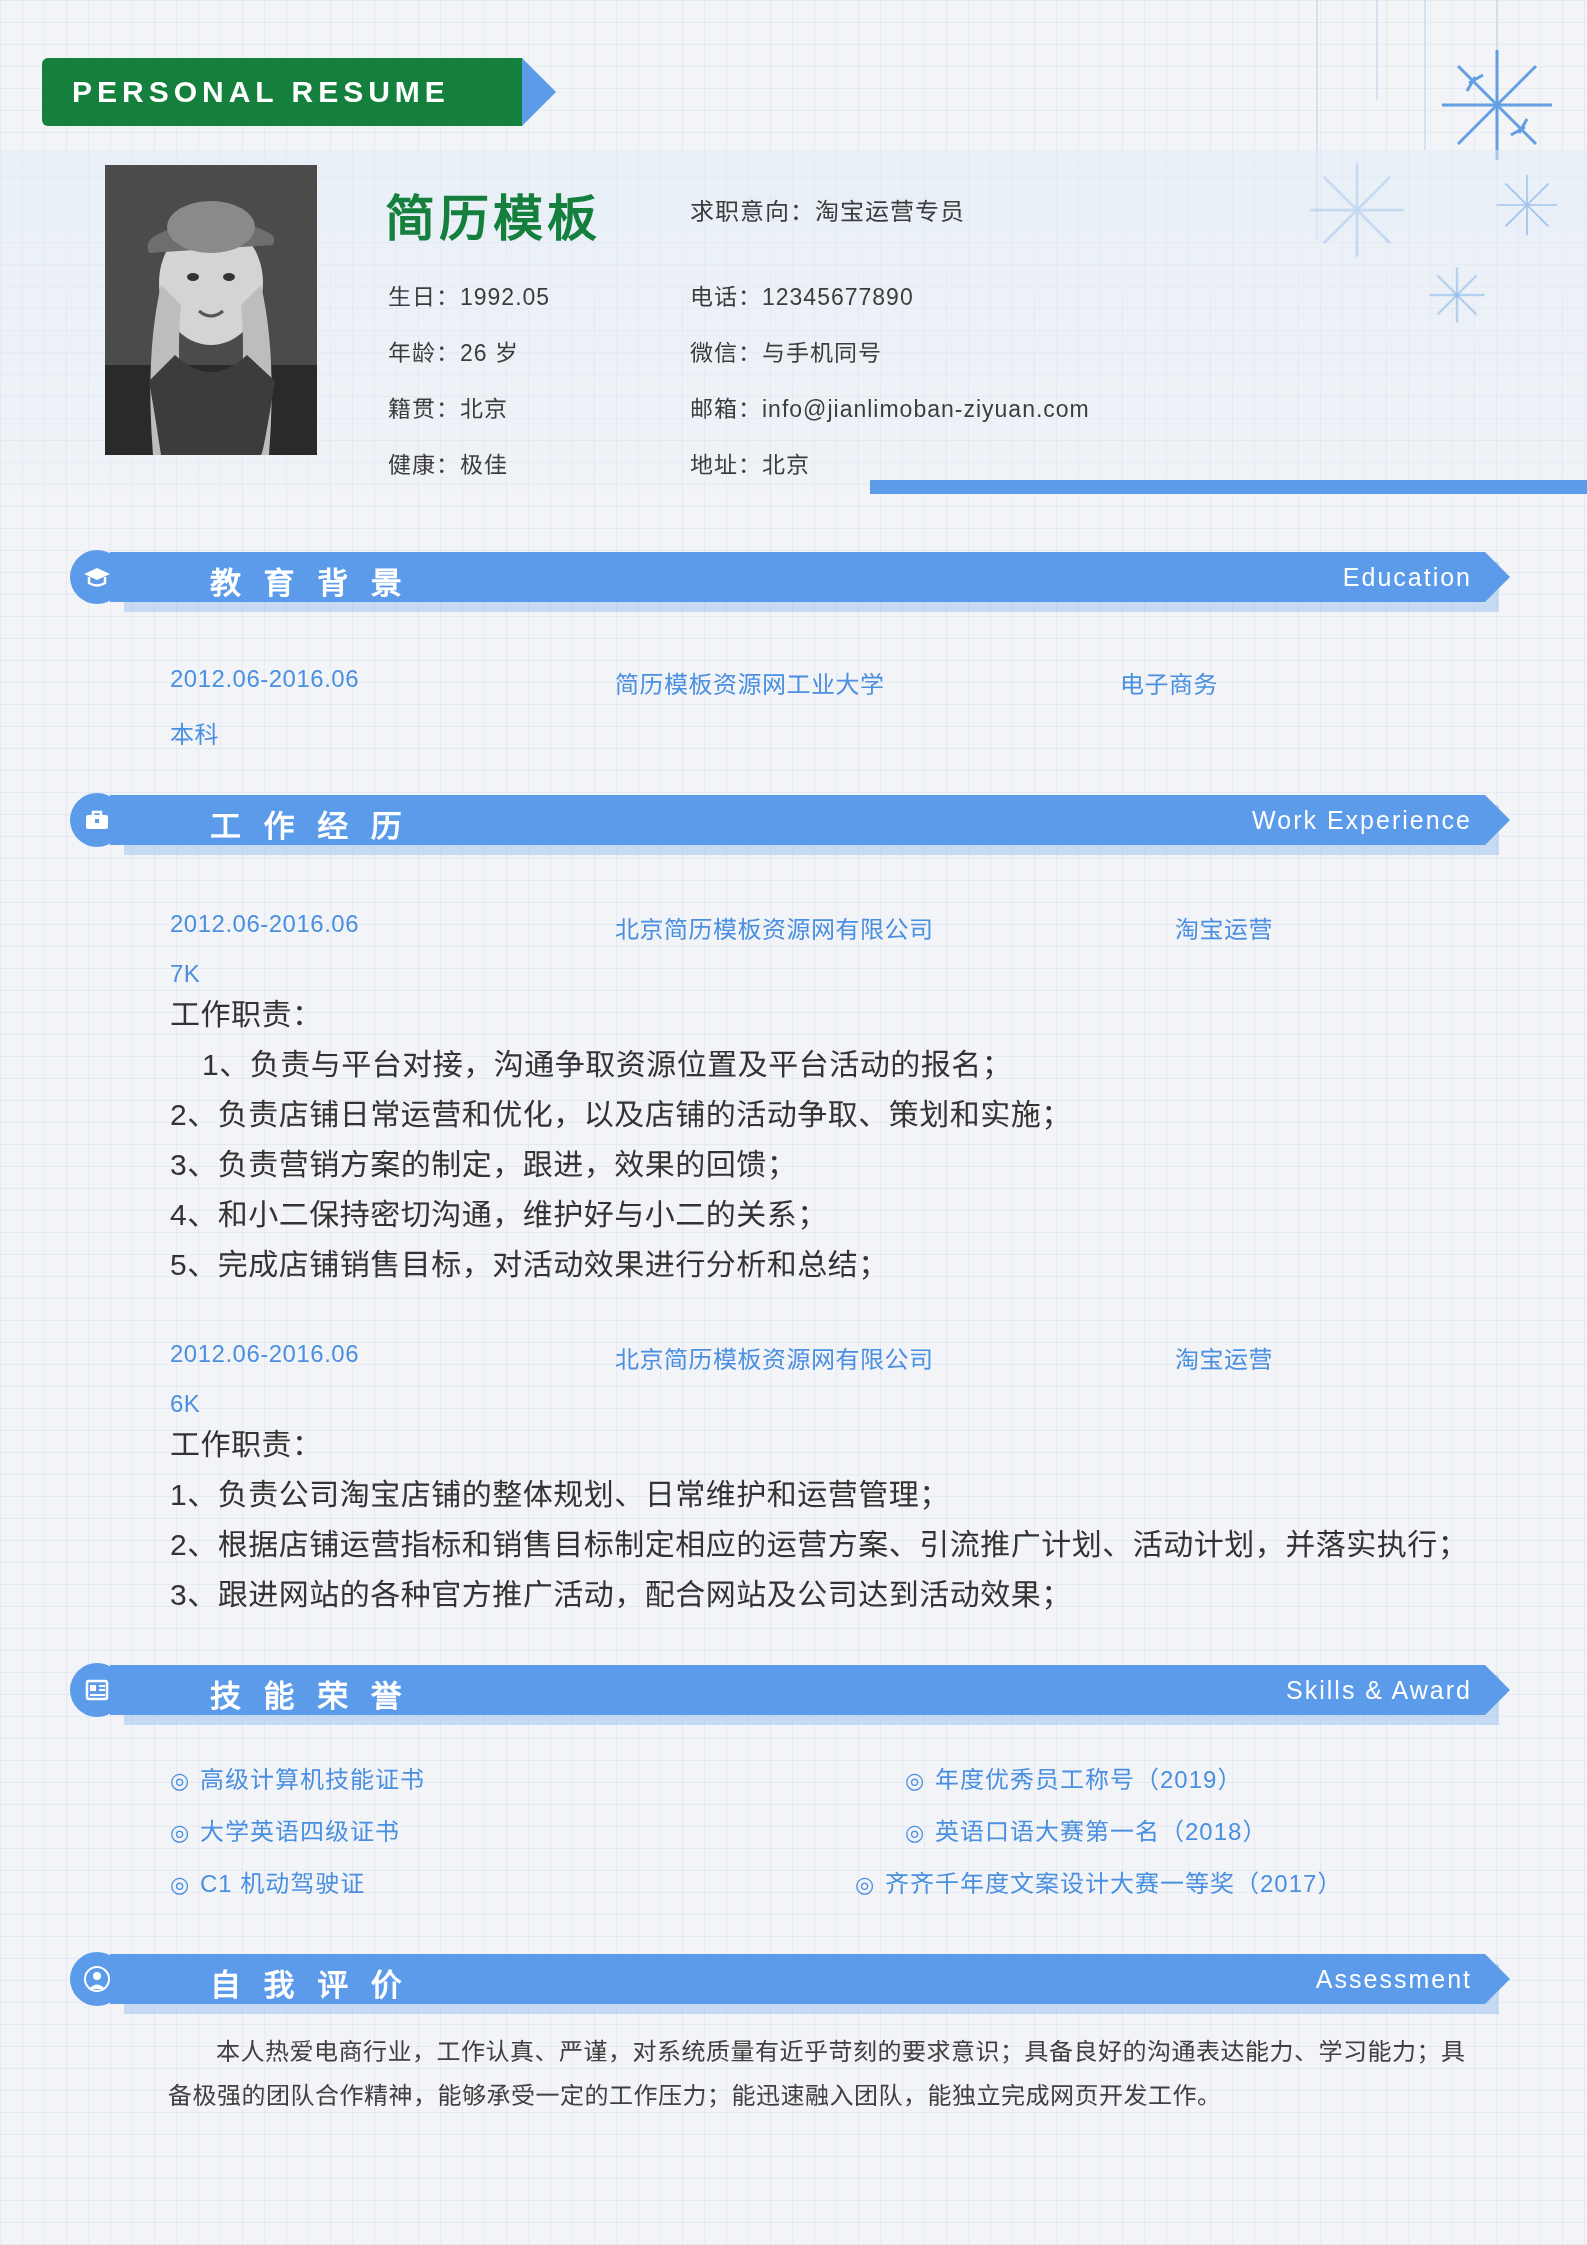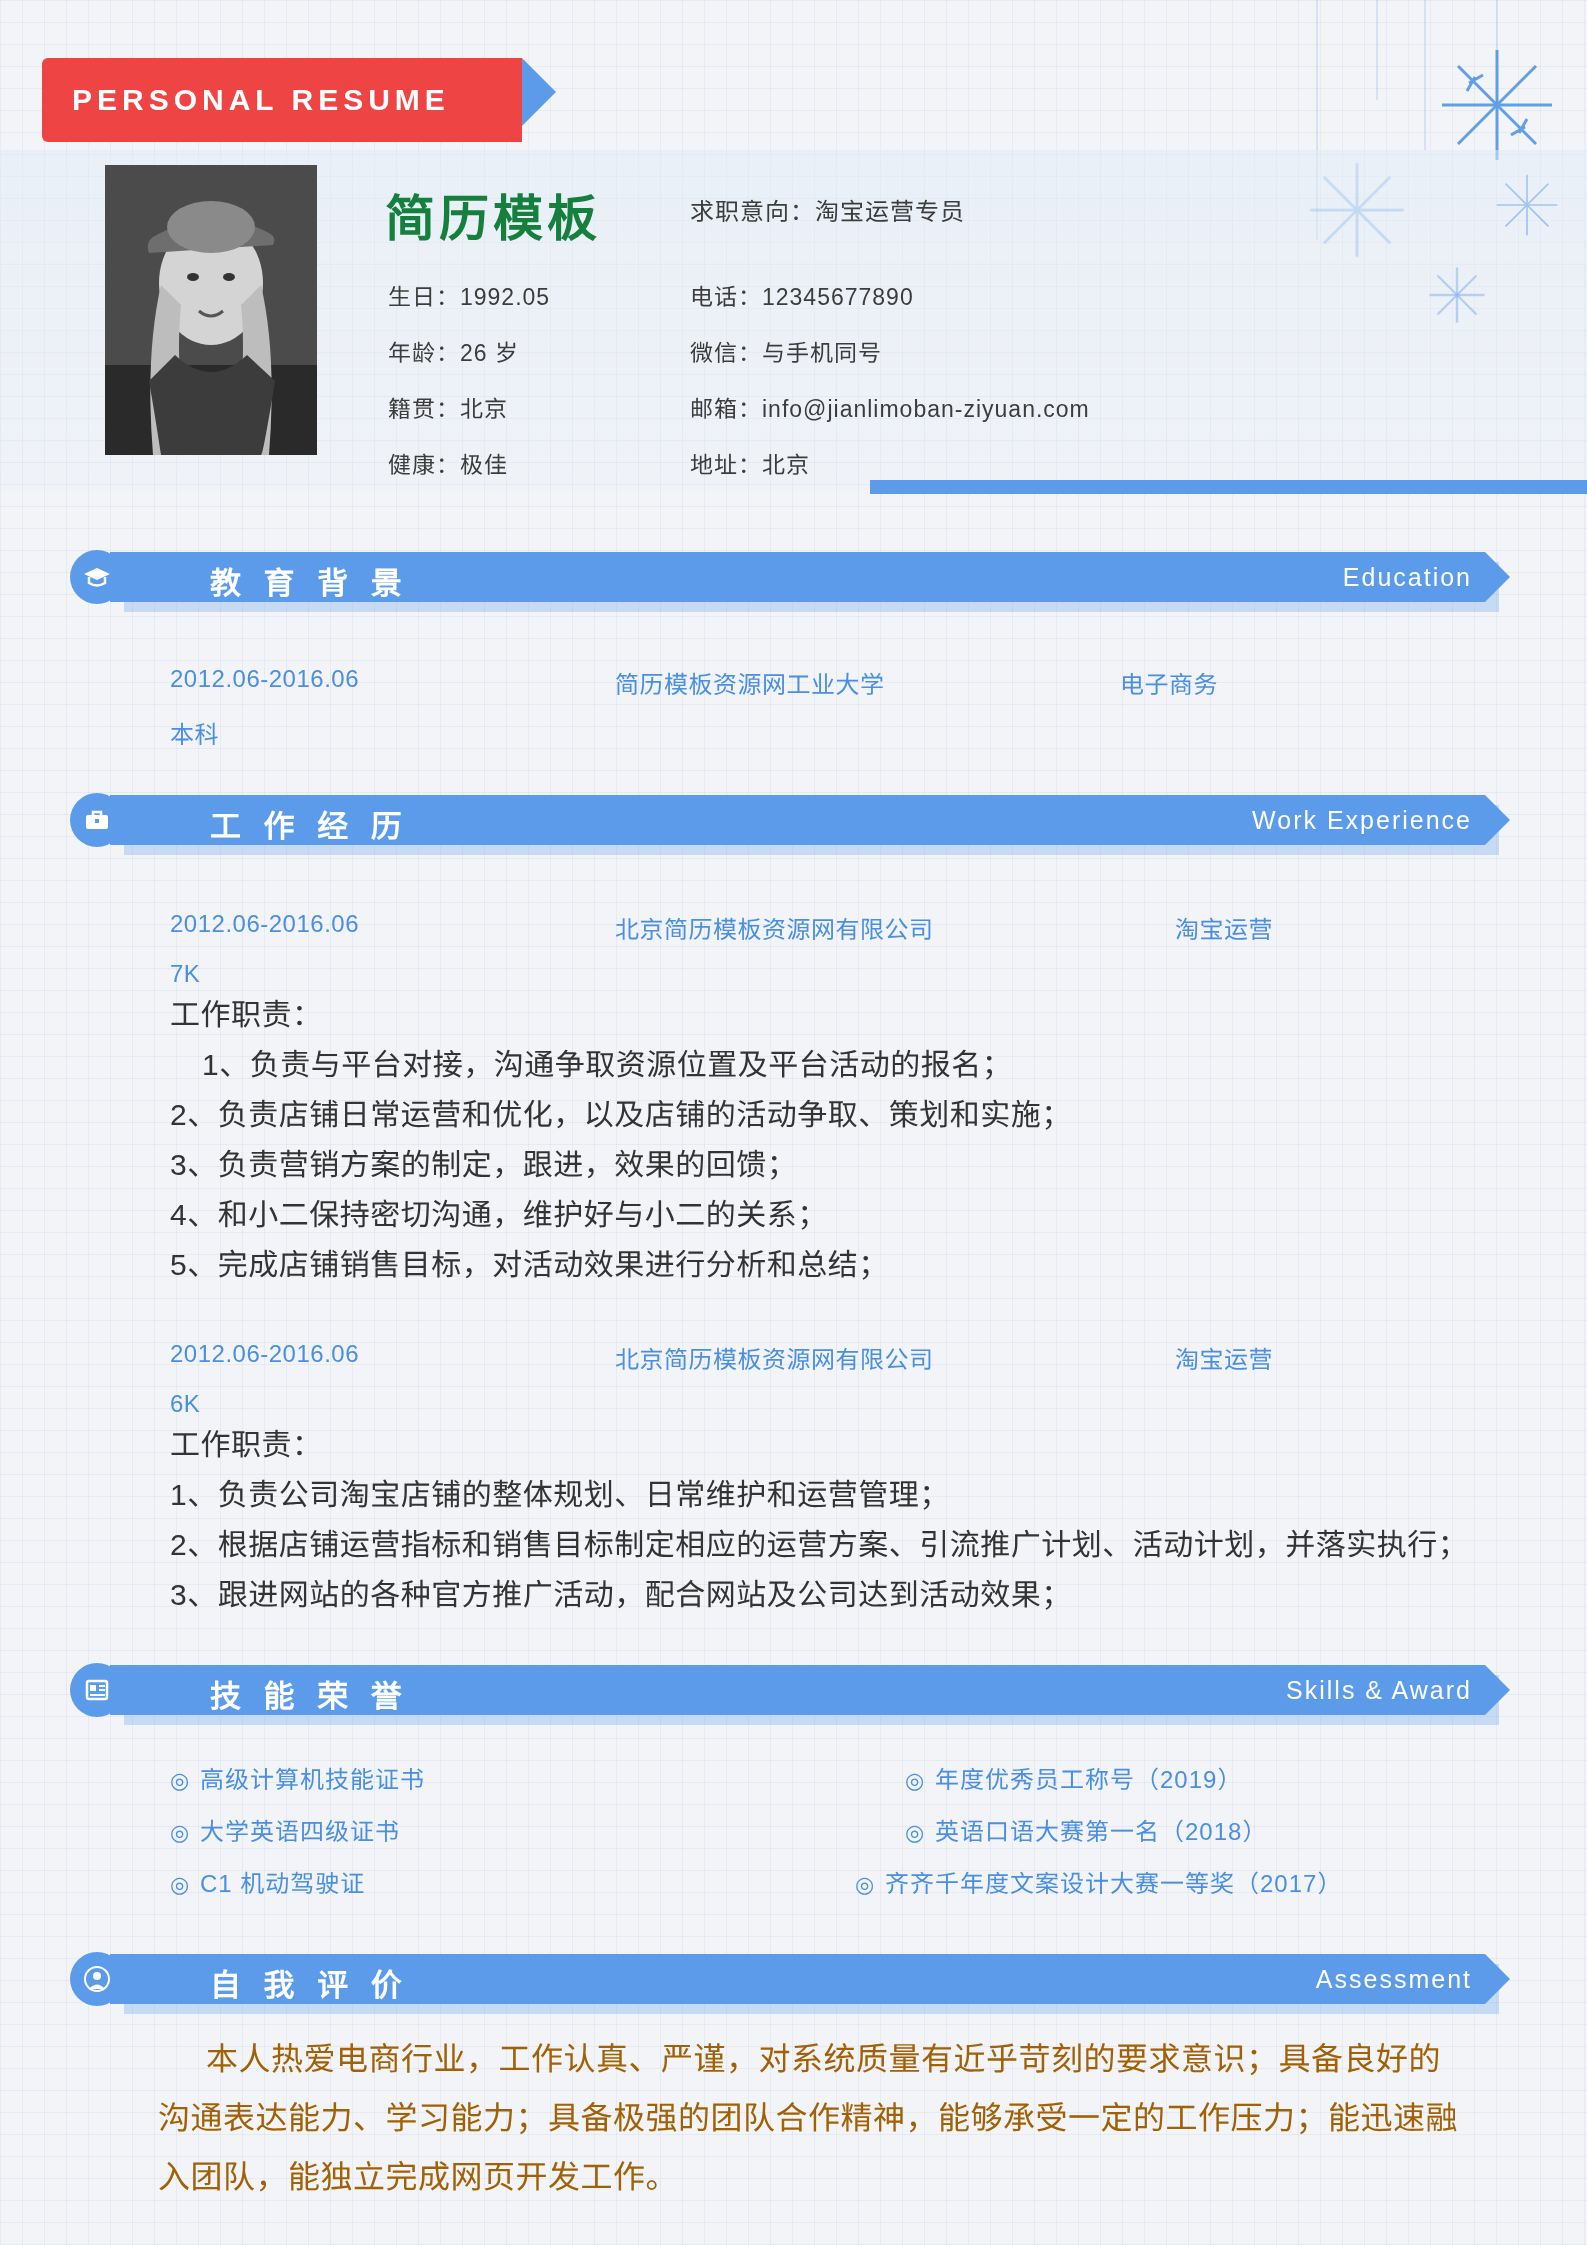--- a/index.html
+++ b/index.html
@@ -17,22 +17,22 @@
       linear-gradient(to right, rgba(150,170,200,.13) 1px, transparent 1px),
       linear-gradient(to bottom, rgba(150,170,200,.13) 1px, transparent 1px);
     background-size:22px 22px;
     pointer-events:none;
   }
   .page{position:relative;width:1587px;height:2245px;}
 
   
   .title-banner{
     position:absolute;left:42px;top:58px;
-    height:84px;width:480px;
-    background:#ef4444;
+    height:68px;width:480px;
+    background:#15803d;
     display:flex;align-items:center;
     padding-left:30px;
     box-sizing:border-box;
     color:#fff;
     letter-spacing:5px;
     font-size:30px;font-weight:bold;
     border-radius:6px 0 0 6px;
   }
   .title-banner:after{
     content:"";position:absolute;right:-34px;top:0;
@@ -102,22 +102,22 @@
   .blue{color:#4a8fe0;}
   .row-line{position:absolute;font-size:24px;letter-spacing:.5px;white-space:nowrap;margin-top:20px;}
   .bullet{position:absolute;font-size:30px;color:#333;letter-spacing:.5px;white-space:nowrap;}
 
   .skill-item{
     position:absolute;font-size:24px;color:#4a8fe0;letter-spacing:1px;white-space:nowrap;
   }
   .skill-item .dot{display:inline-block;width:30px;color:#4a8fe0;font-size:22px;}
 
   .assessment{
-    position:absolute;left:158px;top:2030px;width:1300px;
-    font-size:32px;line-height:1.85;color:#a16207;text-indent:48px;letter-spacing:.5px;
+    position:absolute;left:168px;top:2030px;width:1300px;
+    font-size:24px;line-height:1.85;color:#404040;text-indent:48px;letter-spacing:.5px;
   }
 
   
   .snow-wrap{position:absolute;right:0;top:0;width:420px;height:500px;}
 </style>
 </head>
 <body>
 
 <div class="page">
   <div class="grid-bg"></div>

